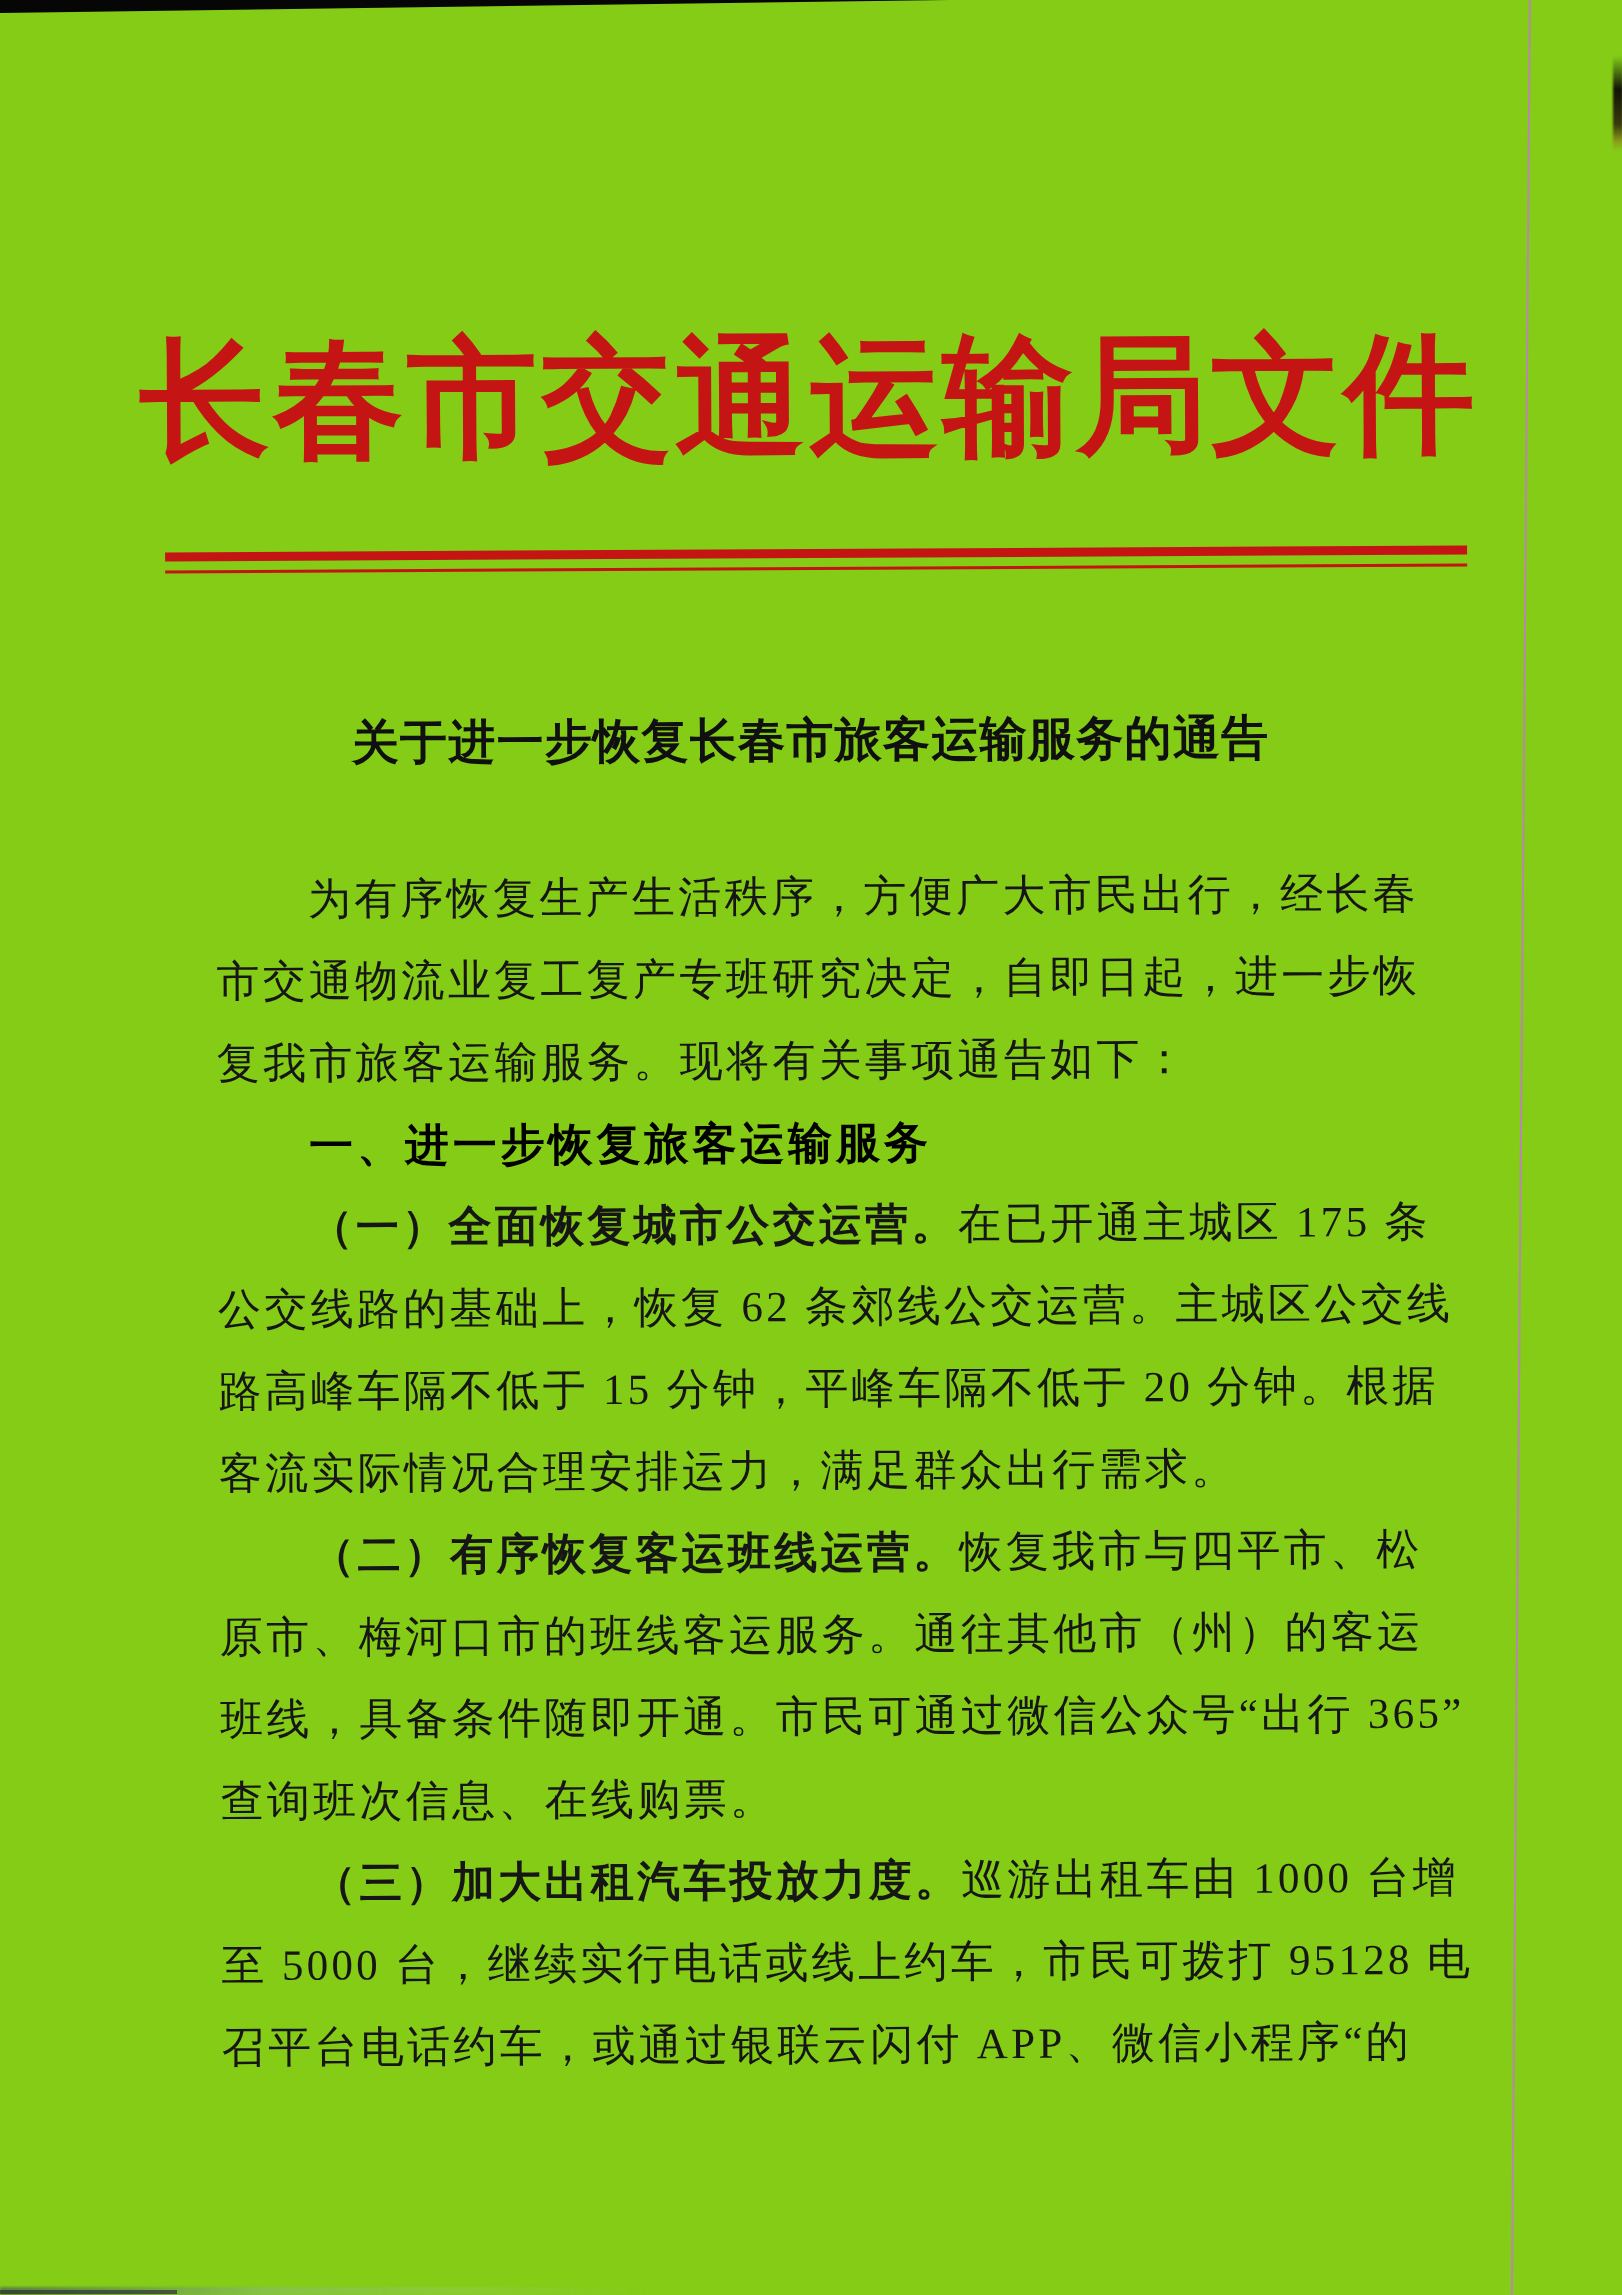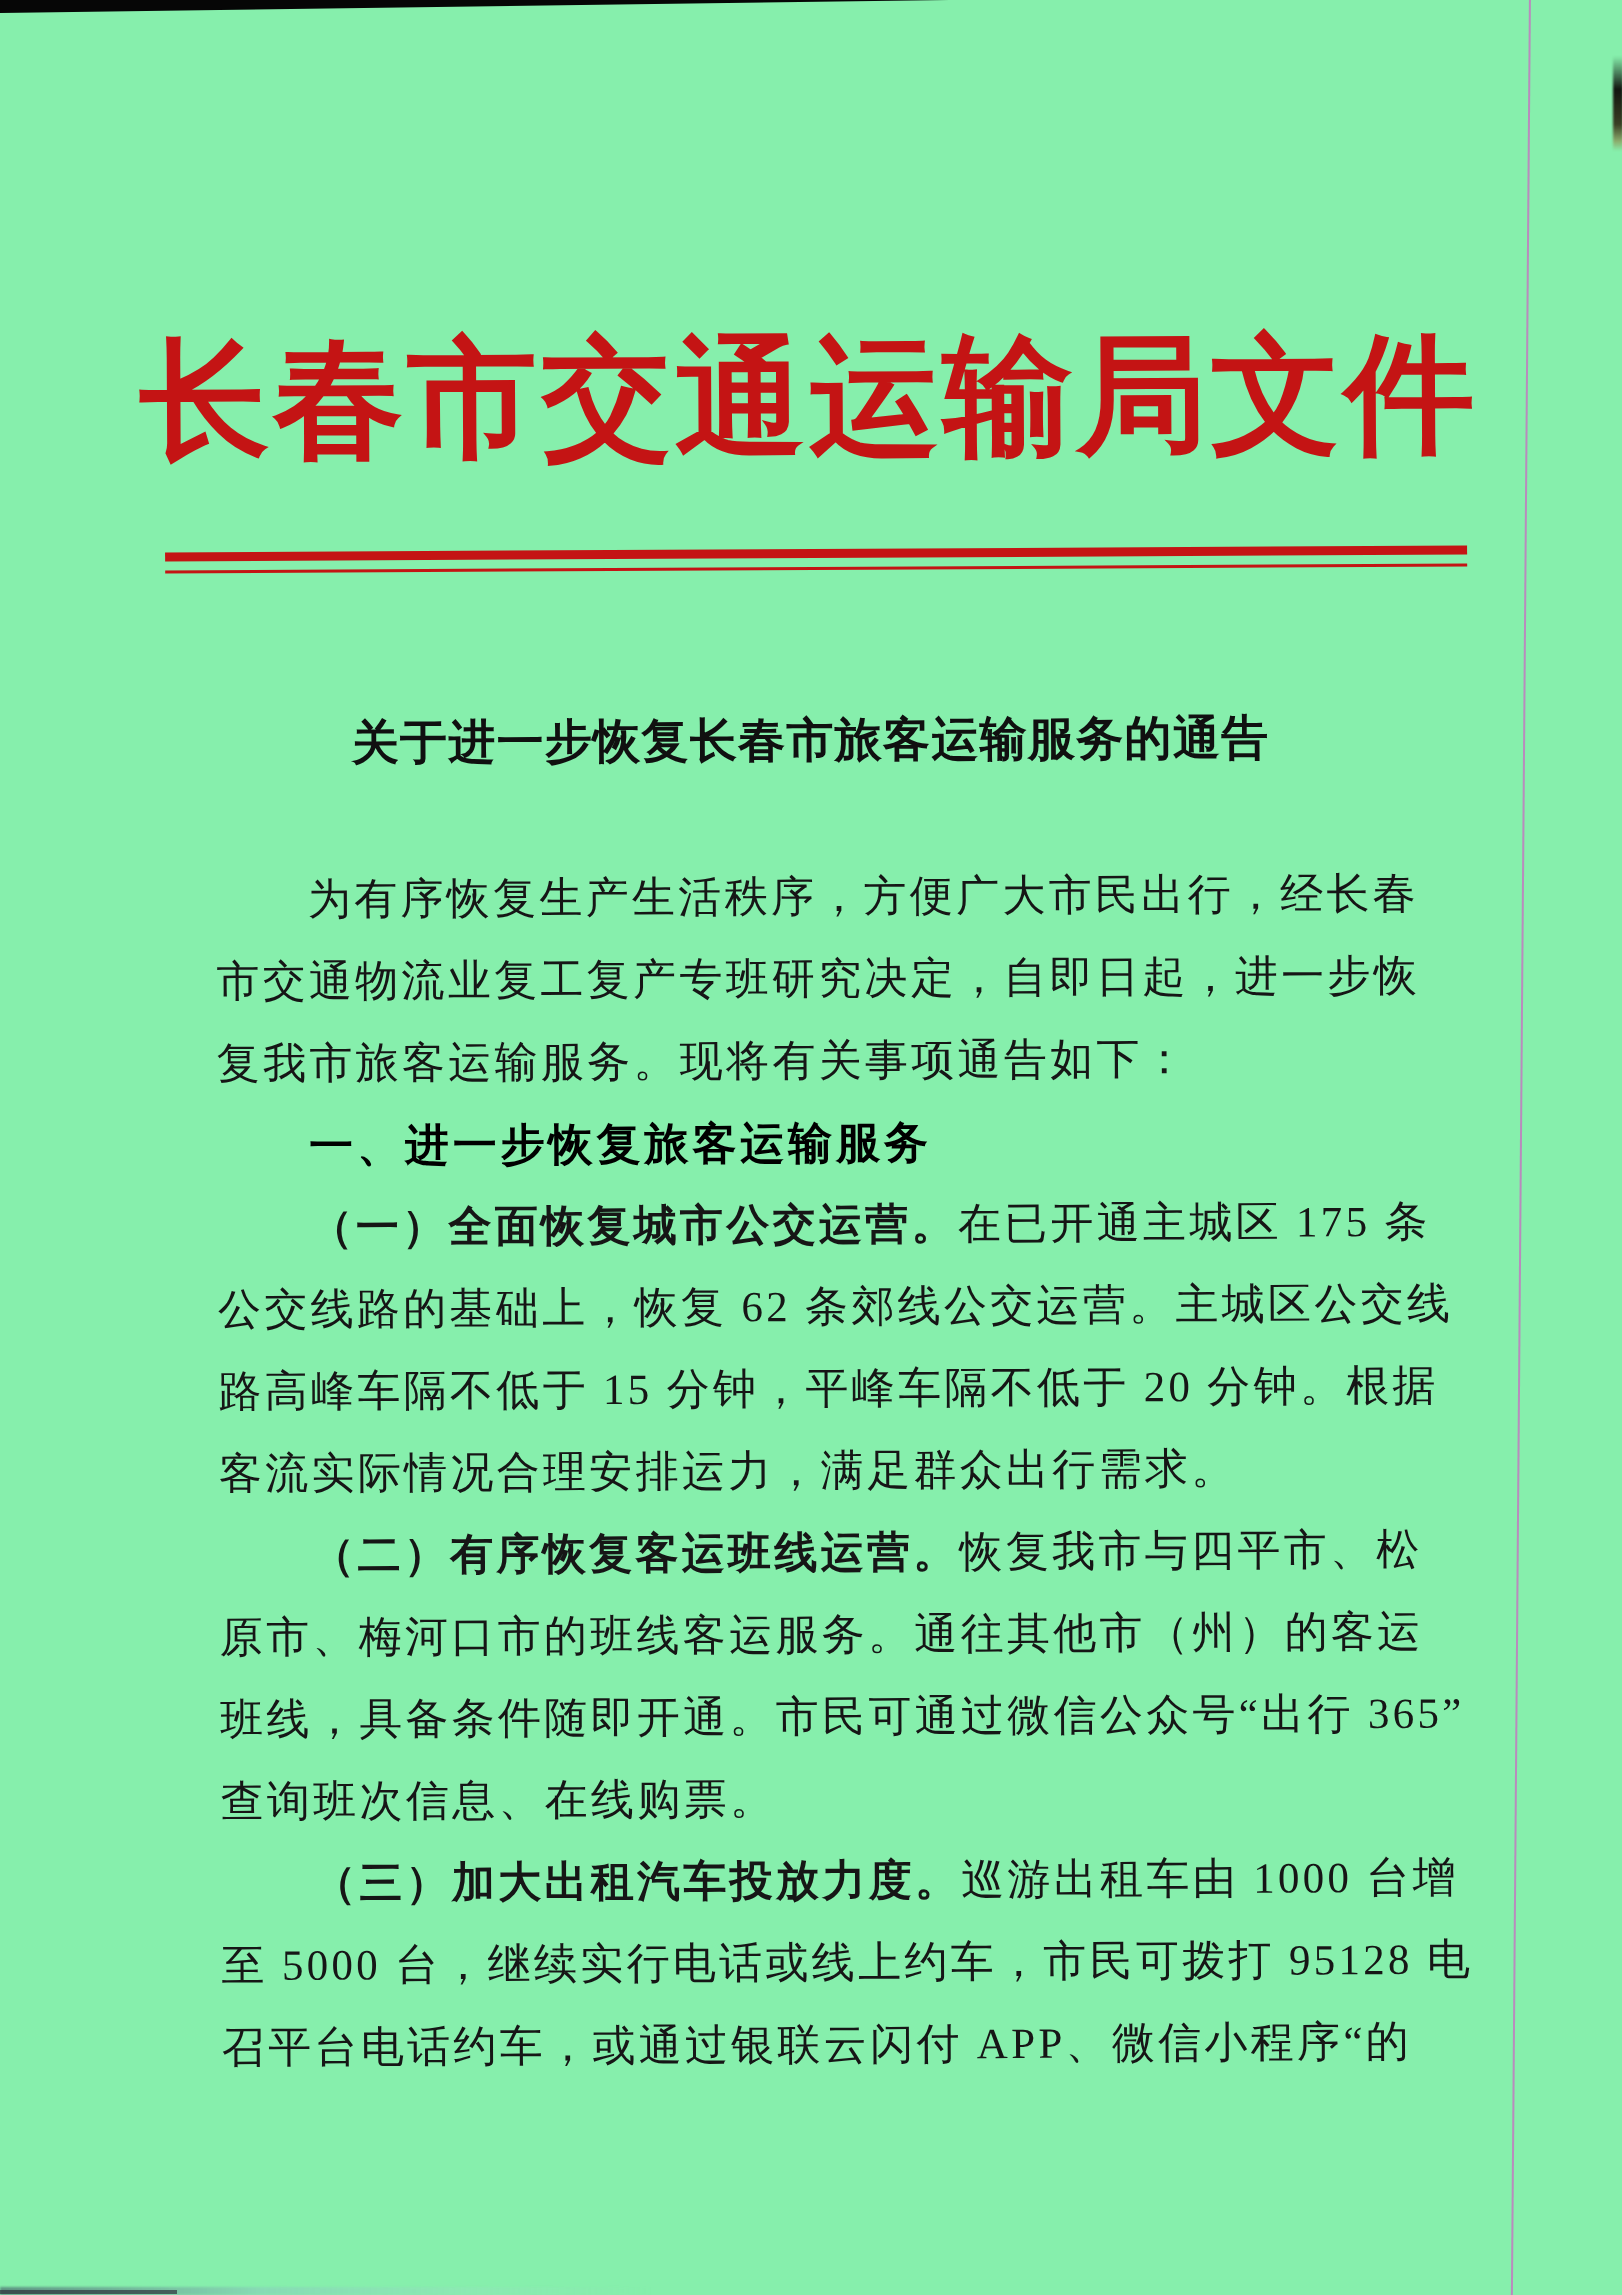--- a/index.html
+++ b/index.html
@@ -6,21 +6,21 @@
   html, body { margin: 0; padding: 0; }
   body {
     width: 1623px; height: 2295px;
     background: #ffffff;
     font-family: "Liberation Serif", "DejaVu Serif", serif;
     overflow: hidden;
   }
   .page {
     position: relative;
     width: 1623px; height: 2295px;
-    background: #86efac;
+    background: #84cc16;
     overflow: hidden;
   }
   .content {
     position: absolute; inset: 0;
     transform: rotate(-0.3deg);
     transform-origin: 50% 40%;
   }
   
   .header-title {
     position: absolute; top: 313px; left: 0;

